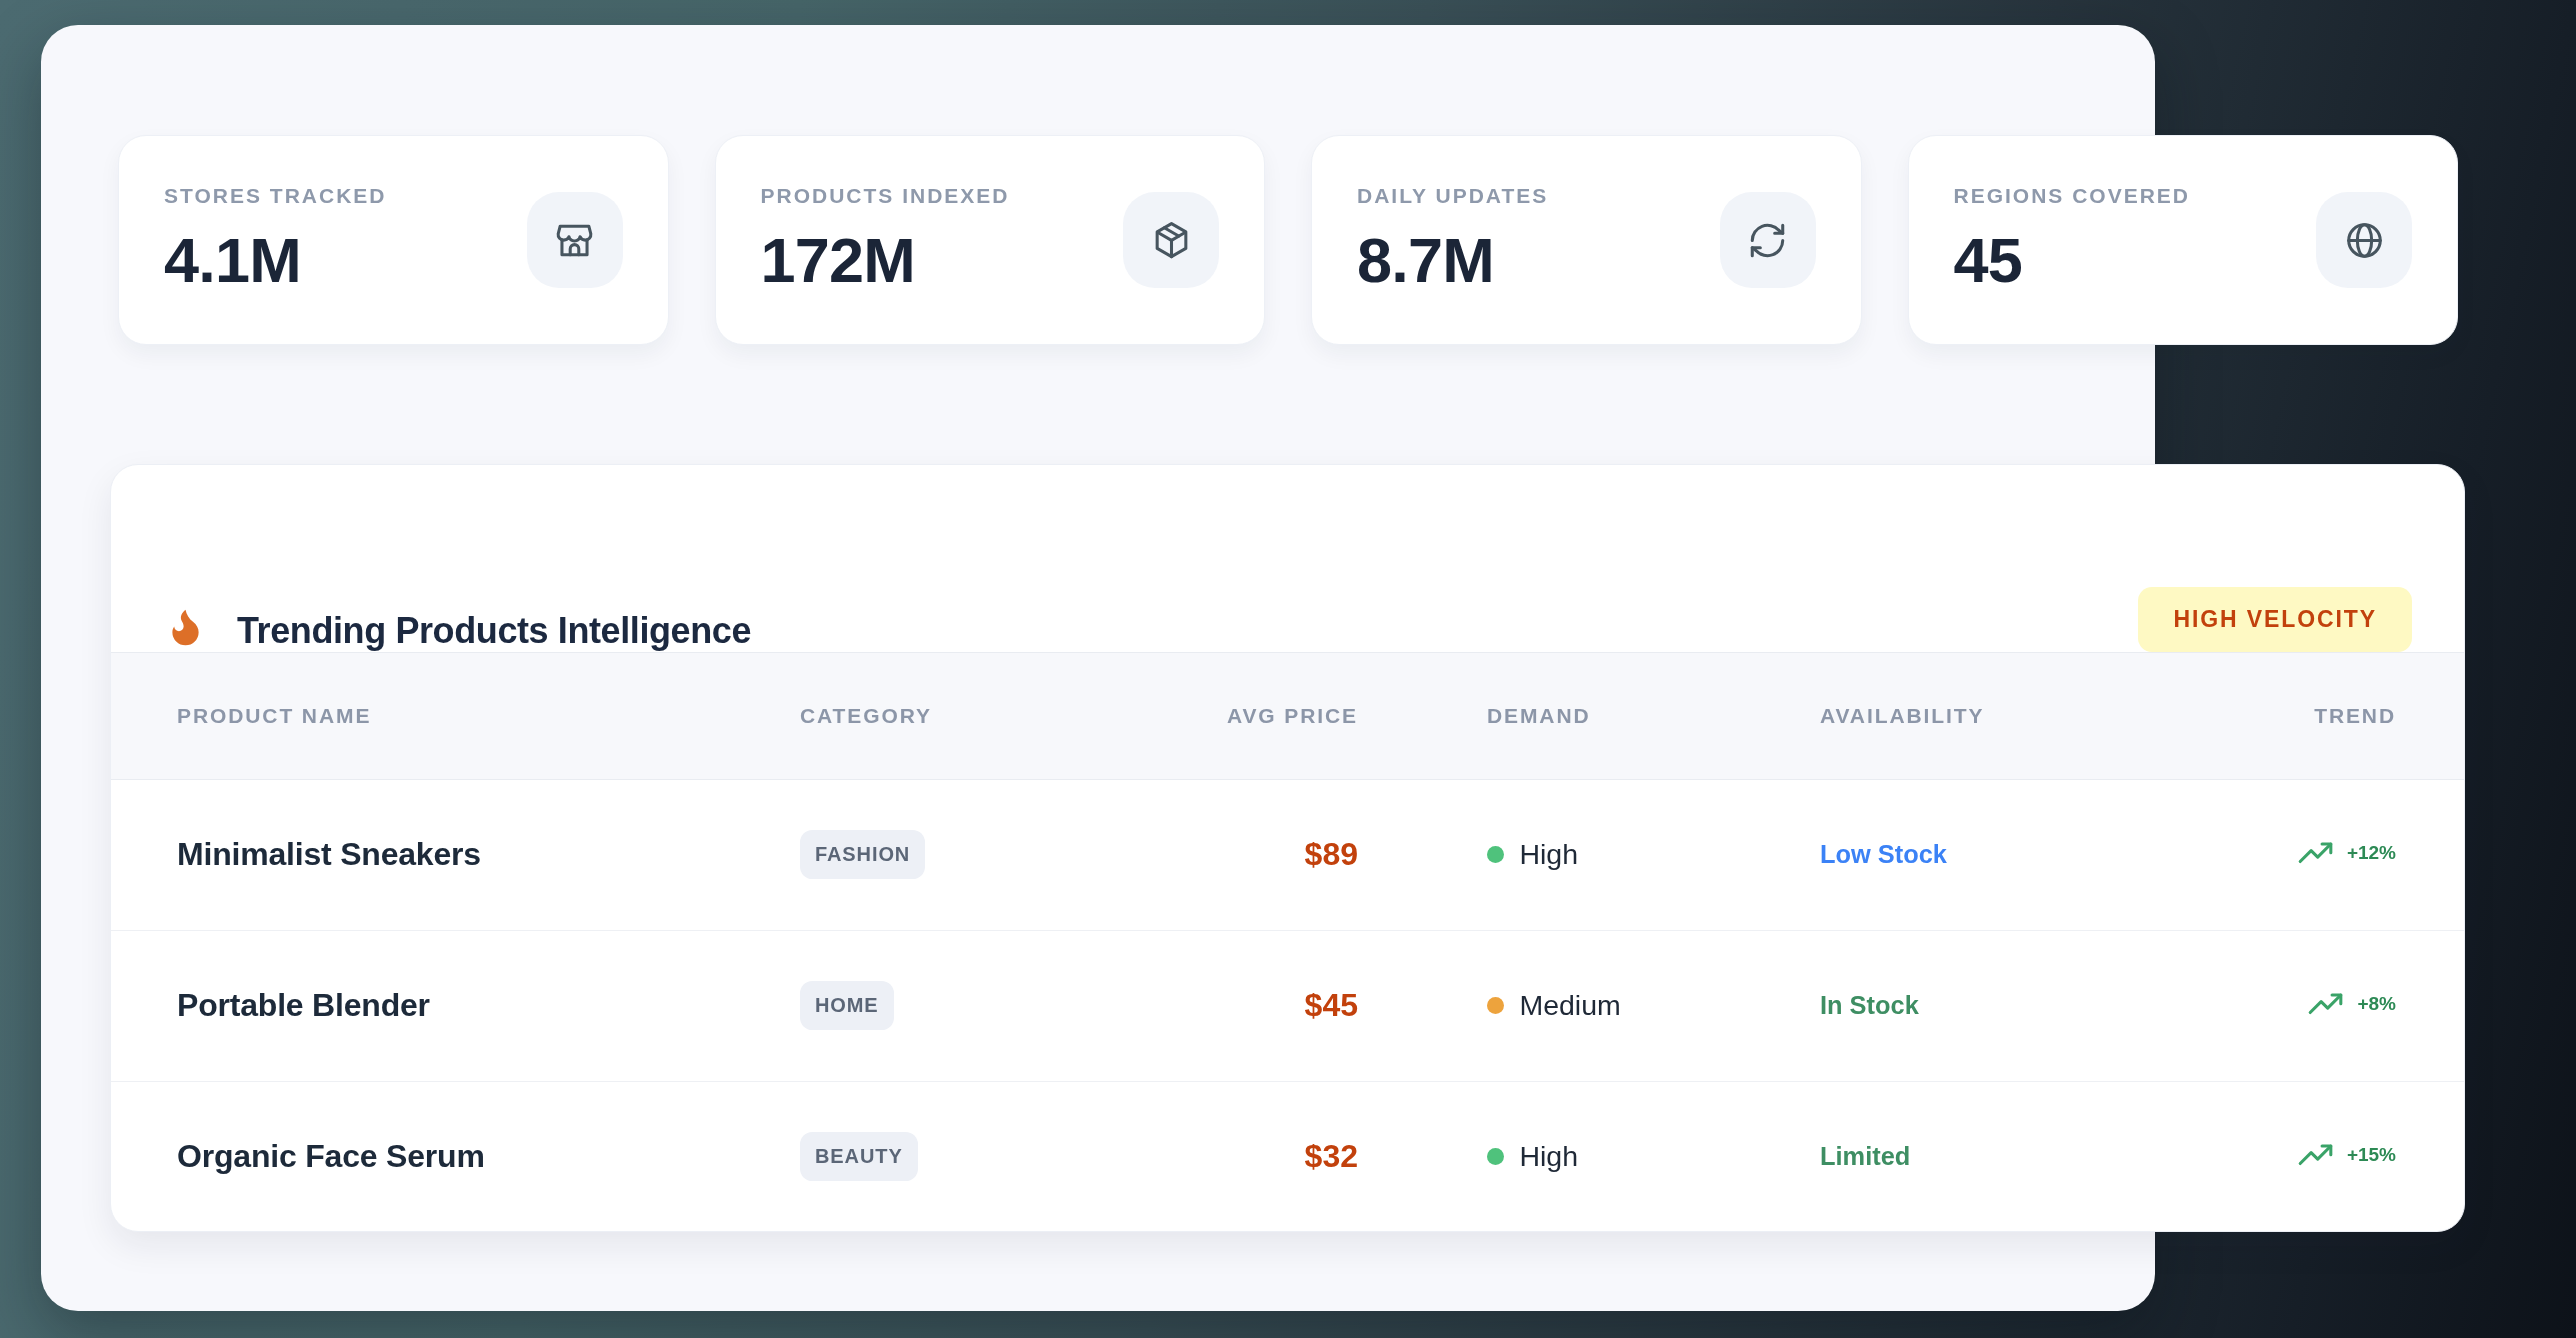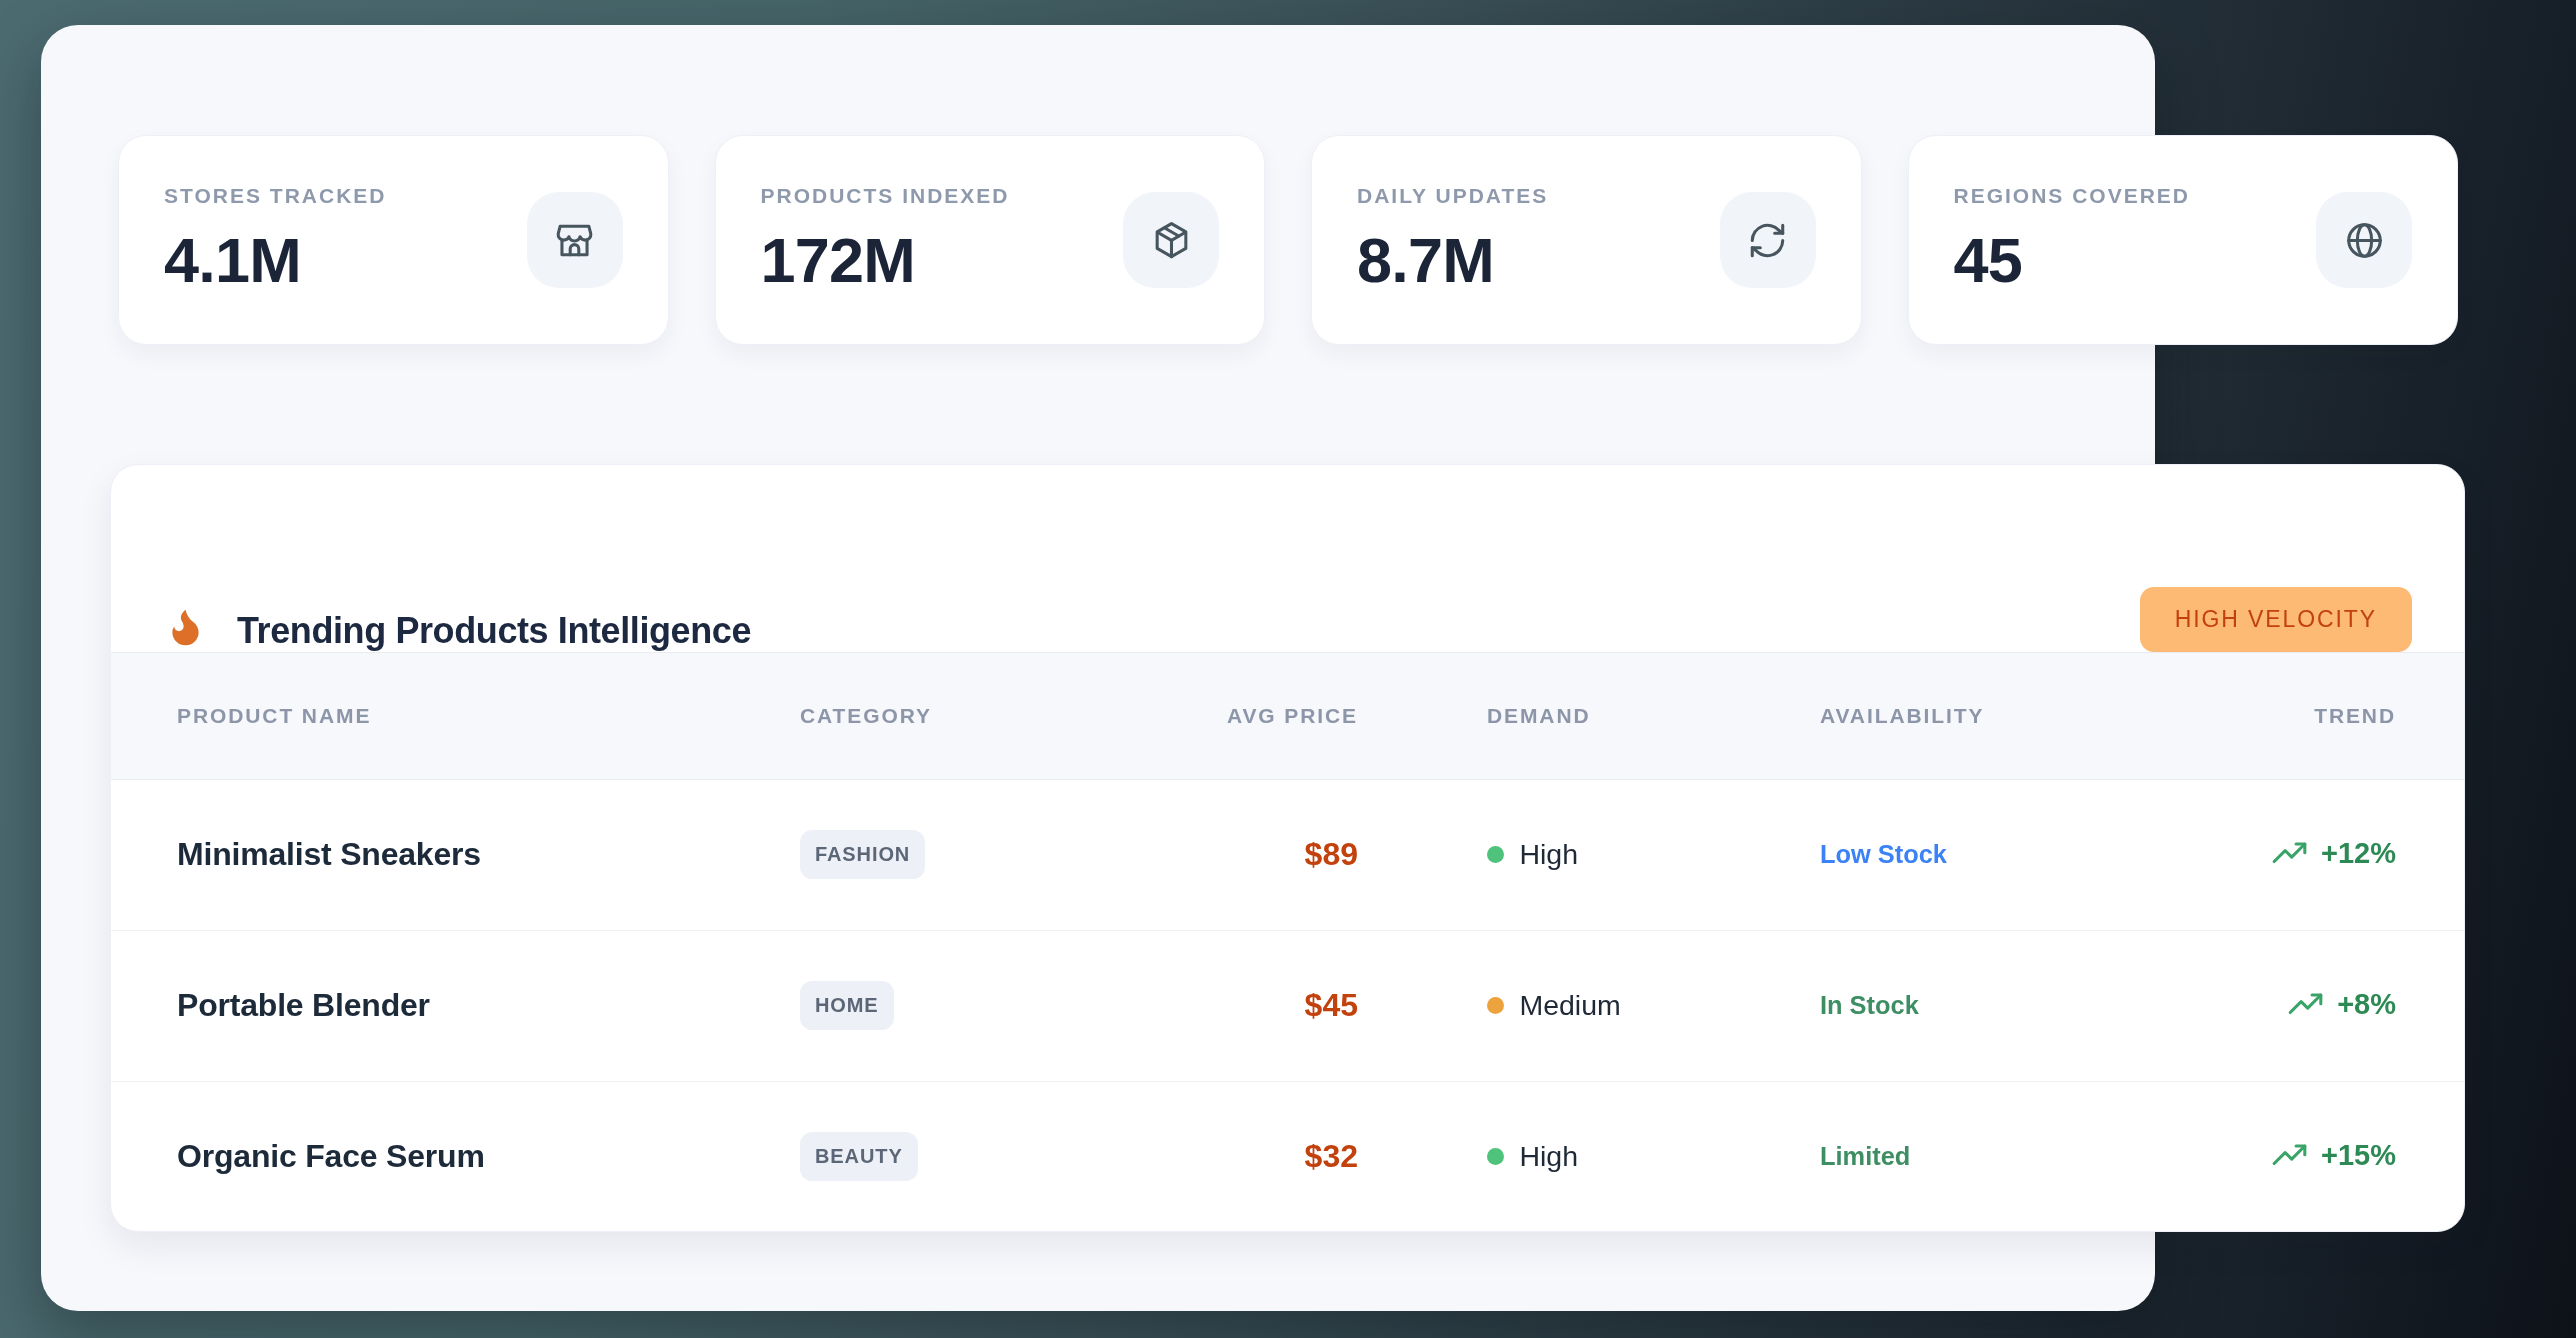--- a/index.html
+++ b/index.html
@@ -90,24 +90,24 @@
   .flame-wrap { width: 45px; height: 51px; margin-right: 29px; flex: 0 0 auto; }
   .flame-wrap svg { width: 100%; height: 100%; }
   .card-title {
     font-size: 36px;
     font-weight: bold;
     color: #1c2940;
     letter-spacing: -0.4px;
   }
   .spacer { flex: 1; }
   .velocity-badge {
-    background: #fdba74;
+    background: #fef9c3;
     color: #c2410c;
     font-size: 23px;
-    font-weight: normal;
+    font-weight: bold;
     letter-spacing: 1.9px;
     padding: 19px 35px;
     border-radius: 14px;
     white-space: nowrap;
   }
 
   
   table {
     width: 100%;
     border-collapse: collapse;
@@ -161,21 +161,21 @@
   .dot { width: 17px; height: 17px; border-radius: 50%; flex: 0 0 auto; }
   .dot[data-level="high"]   { background: #4fc27c; }
   .dot[data-level="medium"] { background: #eda33d; }
   .demand-text { font-size: 28.5px; color: #1f2937; }
   .avail { font-size: 25.4px; font-weight: bold; }
   .avail[data-status="low"]     { color: #3b82f6; }
   .avail[data-status="in"]      { color: #3e8e63; }
   .avail[data-status="limited"] { color: #3e8e63; }
   .trend-cell { display: inline-flex; align-items: center; gap: 14px; }
   .trend-cell svg { width: 35px; height: 35px; color: #3aa368; }
-  .trend-val { font-size: 29px; font-weight: bold; color: #2d8a55; }
+  .trend-val { font-size: 19px; font-weight: bold; color: #2d8a55; }
 </style>
 </head>
 <body>
 
 <div class="backdrop">
   <div class="panel">
 
     <div class="stats-row">
 
       <div class="stat-card">

